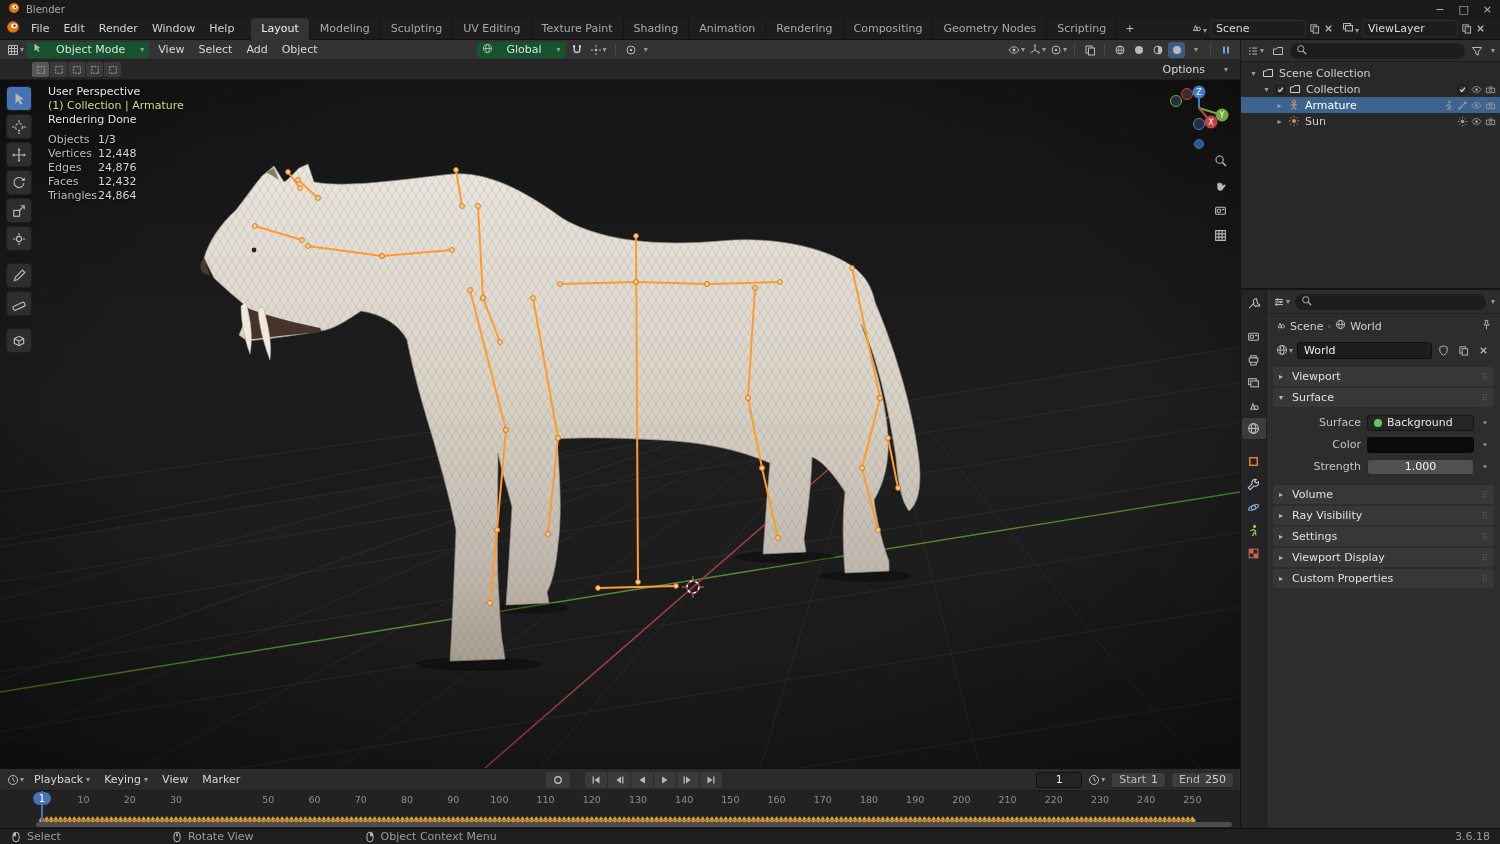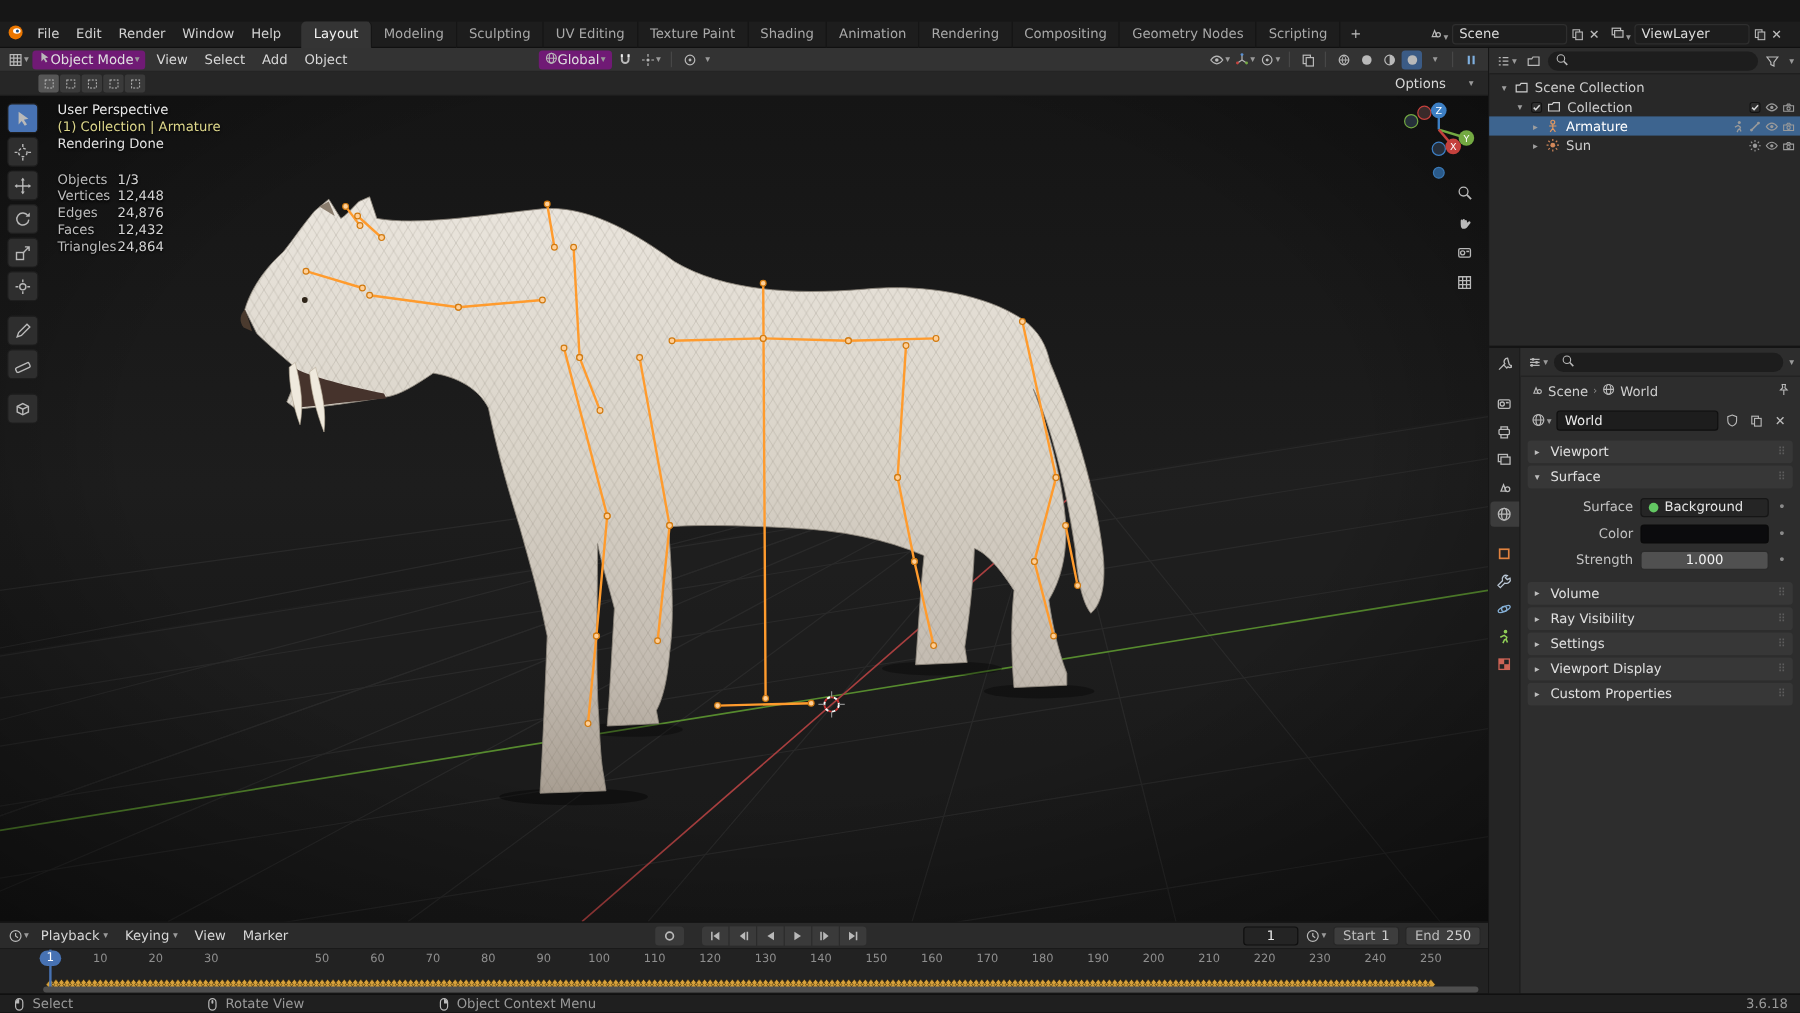--- a/index.html
+++ b/index.html
@@ -21,38 +21,38 @@
 .add-ws{padding:0 8px;color:#bdbdbd;cursor:pointer}
 .mb-spacer{flex:1}
 .mb-group{display:flex;align-items:center;gap:3px;margin-right:8px}
 .mb-field{background:#1d1d1d;border:1px solid #2e2e2e;border-radius:3px;height:17px;display:flex;align-items:center;gap:4px;padding:0 5px;min-width:96px;color:#dcdcdc}
 .mb-mini{color:#9e9e9e;cursor:pointer;display:inline-flex}
 
 .viewport{position:absolute;left:0;top:40px;width:1240px;height:728px;background:#181818;overflow:hidden}
 .scene{position:absolute;left:0;top:0;z-index:1}
 .vp-header{position:absolute;top:0;left:0;right:0;height:20px;background:#333;display:flex;align-items:center;gap:2px;padding:0 6px;z-index:6;border-bottom:1px solid #242424}
 .vp-tsbar{position:absolute;top:20px;left:0;right:0;height:20px;background:#262626;display:flex;align-items:center;padding:0 8px;z-index:6;border-bottom:1px solid #1c1c1c}
-.hdr-drop{background:#701a75;border-radius:3px;height:16px;display:flex;align-items:center;gap:0;padding:0 5px;color:#e0e0e0;cursor:pointer}
+.hdr-drop{background:#14532d;border-radius:3px;height:16px;display:flex;align-items:center;gap:14px;padding:0 5px;color:#e0e0e0;cursor:pointer}
 .vmenu{padding:2px 7px;border-radius:3px;color:#d8d8d8;cursor:pointer}
 .hbtn{height:16px;min-width:17px;display:flex;align-items:center;justify-content:center;border-radius:3px;cursor:pointer;padding:0 1px}
 .hbtn.act{background:#3b5b85}
 .hsep{width:1px;height:13px;background:#474747;margin:0 4px}
 .mid-group{display:flex;align-items:center;gap:3px;margin-left:150px}
 .right-group{display:flex;align-items:center;gap:2px;margin-left:auto}
 .selmode{display:flex;gap:1px;margin-left:24px}
 .smbtn{width:17px;height:15px;border-radius:2px;background:#3a3a3a;display:flex;align-items:center;justify-content:center;cursor:pointer}
 .smbtn.act{background:#565656}
 .options-btn{margin-left:auto;display:flex;align-items:center;gap:18px;color:#d8d8d8;cursor:pointer;padding:0 4px}
 .vp-tools{position:absolute;left:6px;top:46px;z-index:5;display:flex;flex-direction:column;gap:3px}
 .tbtn{width:26px;height:25px;background:#2e2e2e;border:1px solid #1e1e1e;border-radius:4px;display:flex;align-items:center;justify-content:center;color:#cdcdcd;cursor:pointer}
 .tbtn.act{background:#4772b3;color:#fff}
 .tbtn.gap{margin-top:9px}
 .vp-overlay{position:absolute;left:48px;top:45px;z-index:5;text-shadow:0 1px 2px #000;line-height:14px}
 .vo1{color:#e8e8e8}.vo2{color:#ddd78b}.vo3{color:#e3e3e3}
-.stats{margin-top:16px}
+.stats{margin-top:6px}
 .srow{display:flex;line-height:14px}
 .sl{width:50px;color:#bdbdbd}.sv{color:#d6d6d6}
 .nav-btns{position:absolute;right:8px;top:108px;z-index:5;display:flex;flex-direction:column;gap:1px}
 .nbtn{width:24px;height:24px;border-radius:12px;display:flex;align-items:center;justify-content:center;color:#cdcdcd;cursor:pointer}
 
 .right-col{position:absolute;left:1241px;top:40px;width:259px;height:788px;display:flex;flex-direction:column}
 .outliner{height:250px;background:#282828;border-bottom:2px solid #141414;display:flex;flex-direction:column}
 .ohead{height:22px;display:flex;align-items:center;gap:4px;padding:0 5px;background:#2d2d2d;border-bottom:1px solid #1d1d1d}
 .search{flex:1;height:16px;background:#1d1d1d;border-radius:8px;display:flex;align-items:center;gap:4px;padding:0 6px;color:#8a8a8a}
 .orow{height:16px;display:flex;align-items:center;gap:3px;padding-right:4px;color:#cfcfcf;cursor:pointer}
@@ -106,20 +106,35 @@
 
 .statusbar{position:absolute;left:0;bottom:0;width:100%;height:16px;background:#1f1f1f;border-top:1px solid #0d0d0d;display:flex;align-items:center;padding:0 10px;color:#9a9a9a;gap:110px}
 .hint{display:flex;align-items:center;gap:5px}
 .sb-version{margin-left:auto;color:#9a9a9a}
 </style>
 </head>
 <body>
 
 <div class="window">
 
+  <div class="titlebar">
+    <span id="tb-logo"><span class="ic">
+          <svg width="12" height="12" viewBox="0 0 12 12">
+            <circle cx="6" cy="6" r="5" fill="#ea7600"></circle>
+            <ellipse cx="6.9" cy="5" rx="2.7" ry="2" fill="#fff"></ellipse>
+            <circle cx="7.3" cy="5" r="1.1" fill="#1c4a78"></circle>
+          </svg>
+        </span></span>
+    <span>Blender</span>
+    <div class="win-ctrl">
+      <span>−</span>
+      <span>□</span>
+      <span>×</span>
+    </div>
+  </div>
 
   <div class="menubar">
     <span id="mb-logo" style="margin-right:4px"><span class="ic">
           <svg width="14" height="14" viewBox="0 0 12 12">
             <circle cx="6" cy="6" r="5" fill="#ea7600"></circle>
             <ellipse cx="6.9" cy="5" rx="2.7" ry="2" fill="#fff"></ellipse>
             <circle cx="7.3" cy="5" r="1.1" fill="#1c4a78"></circle>
           </svg>
         </span></span>
     <div id="main-menus" style="display:flex">

